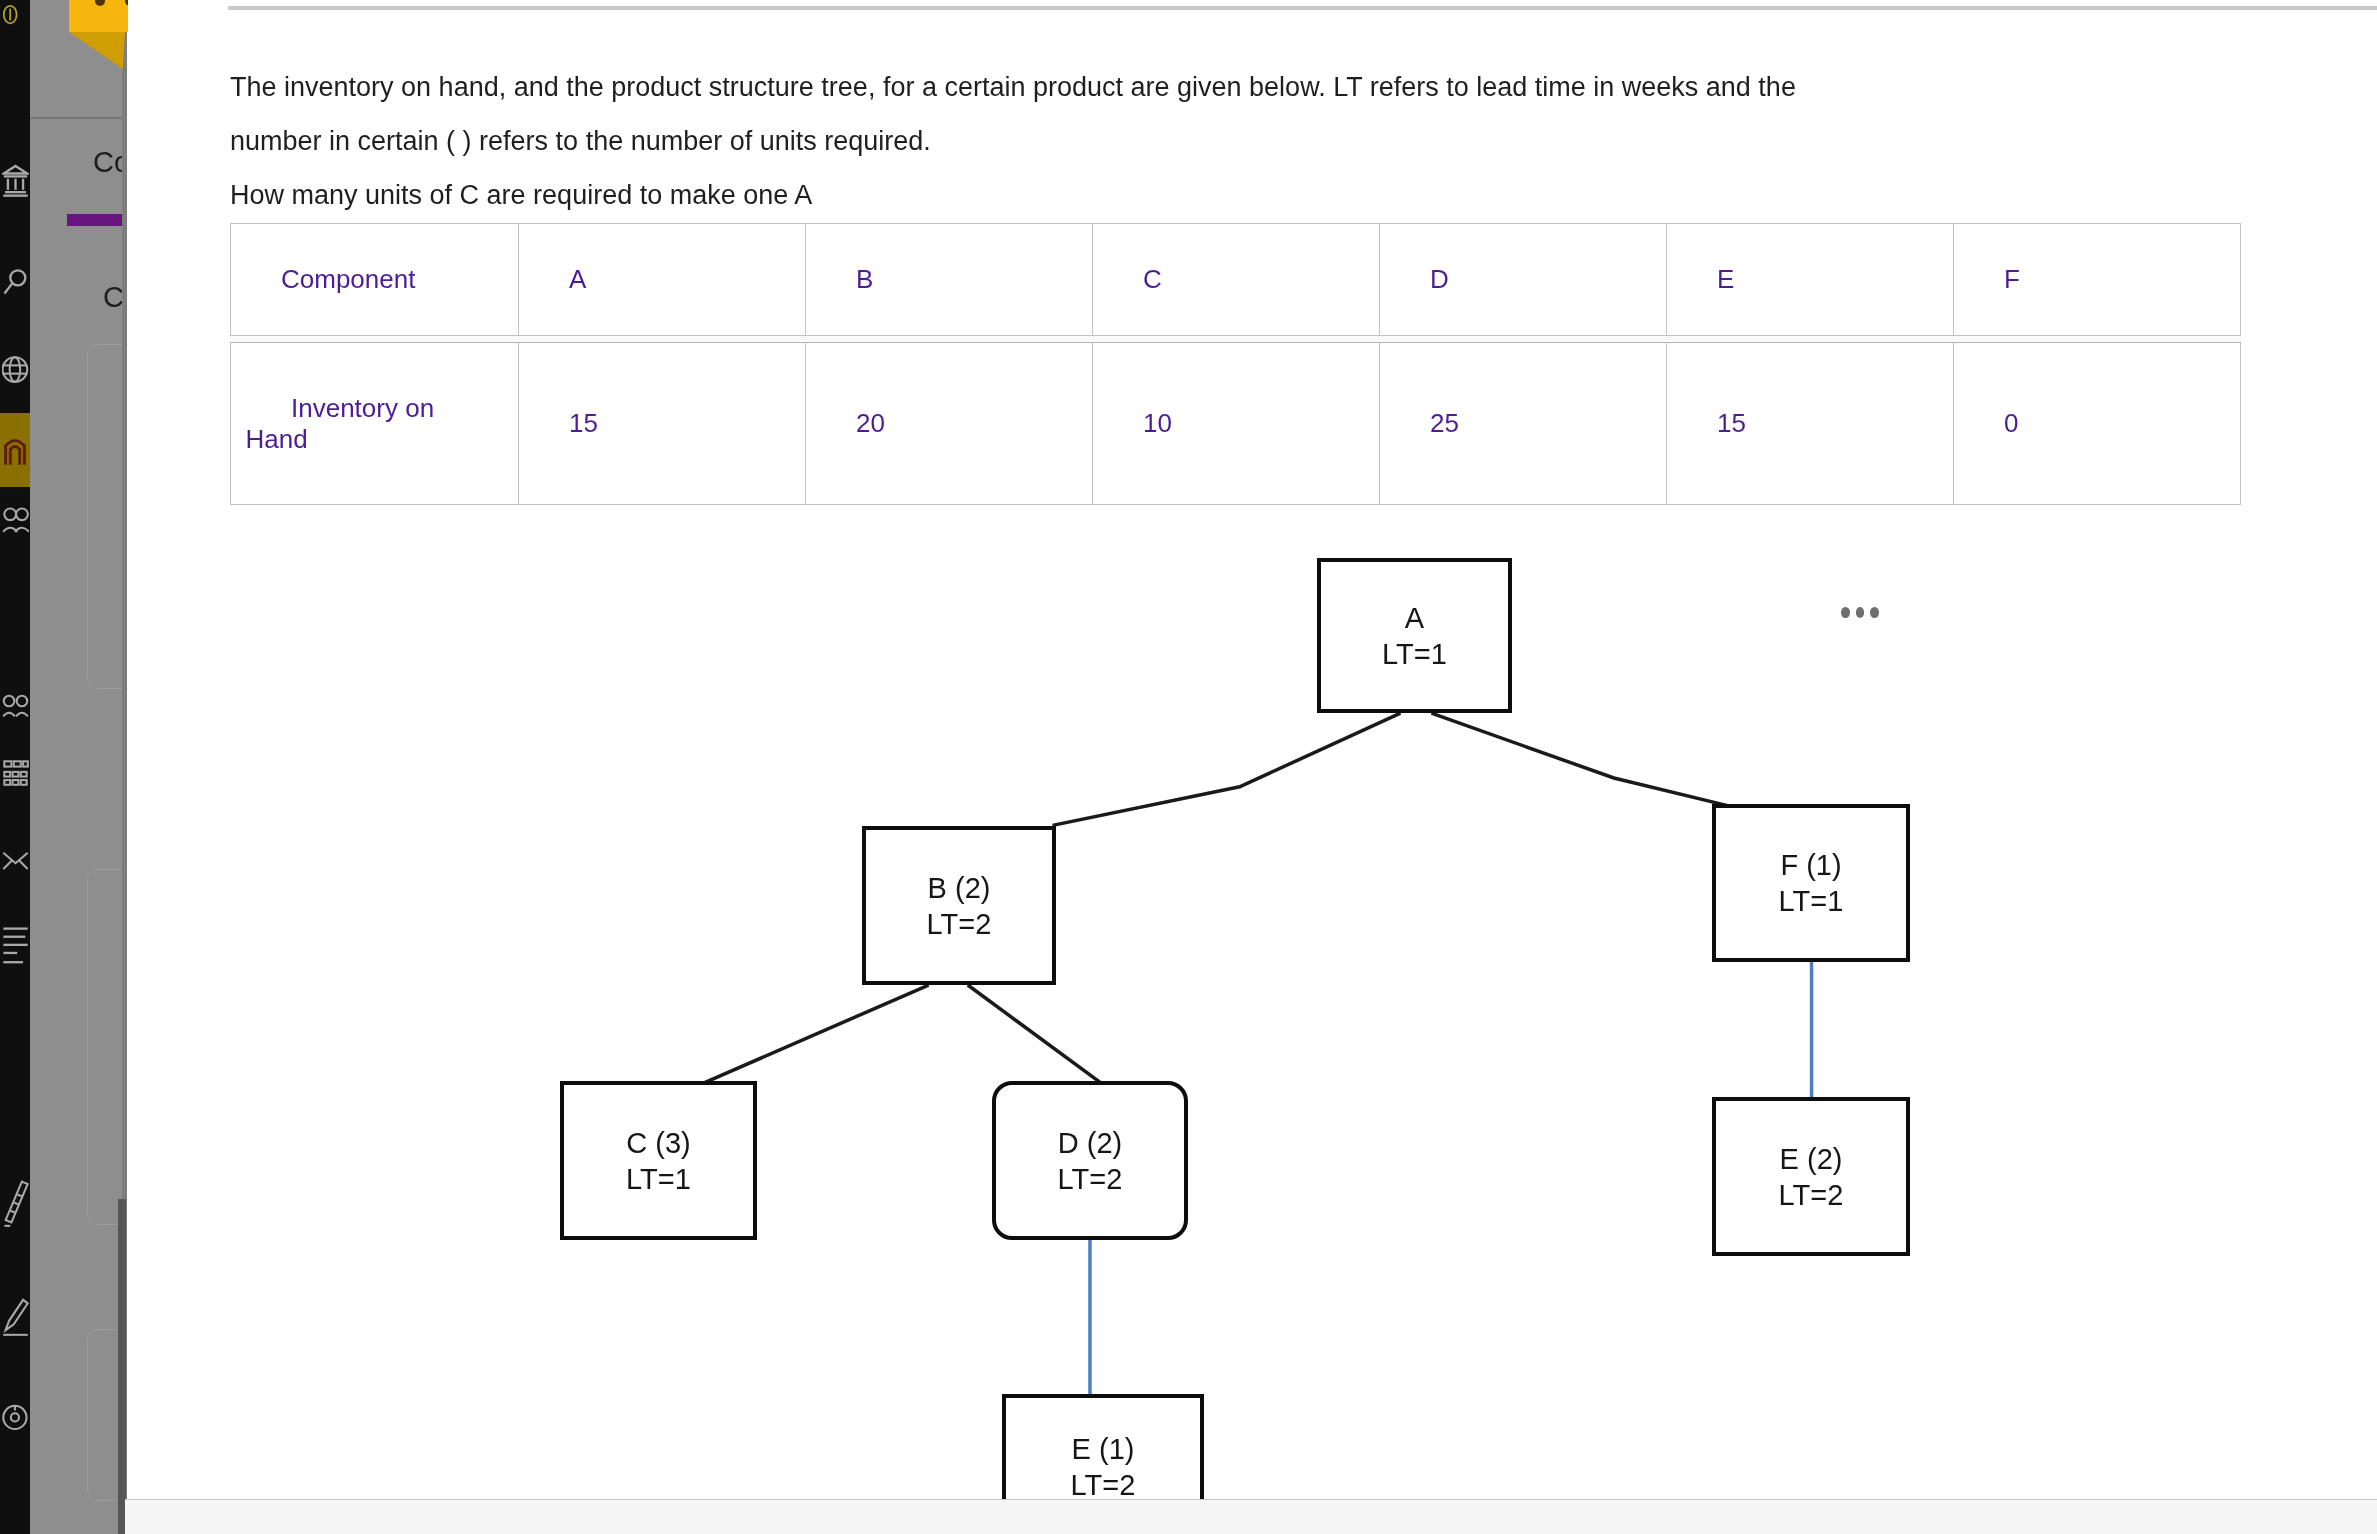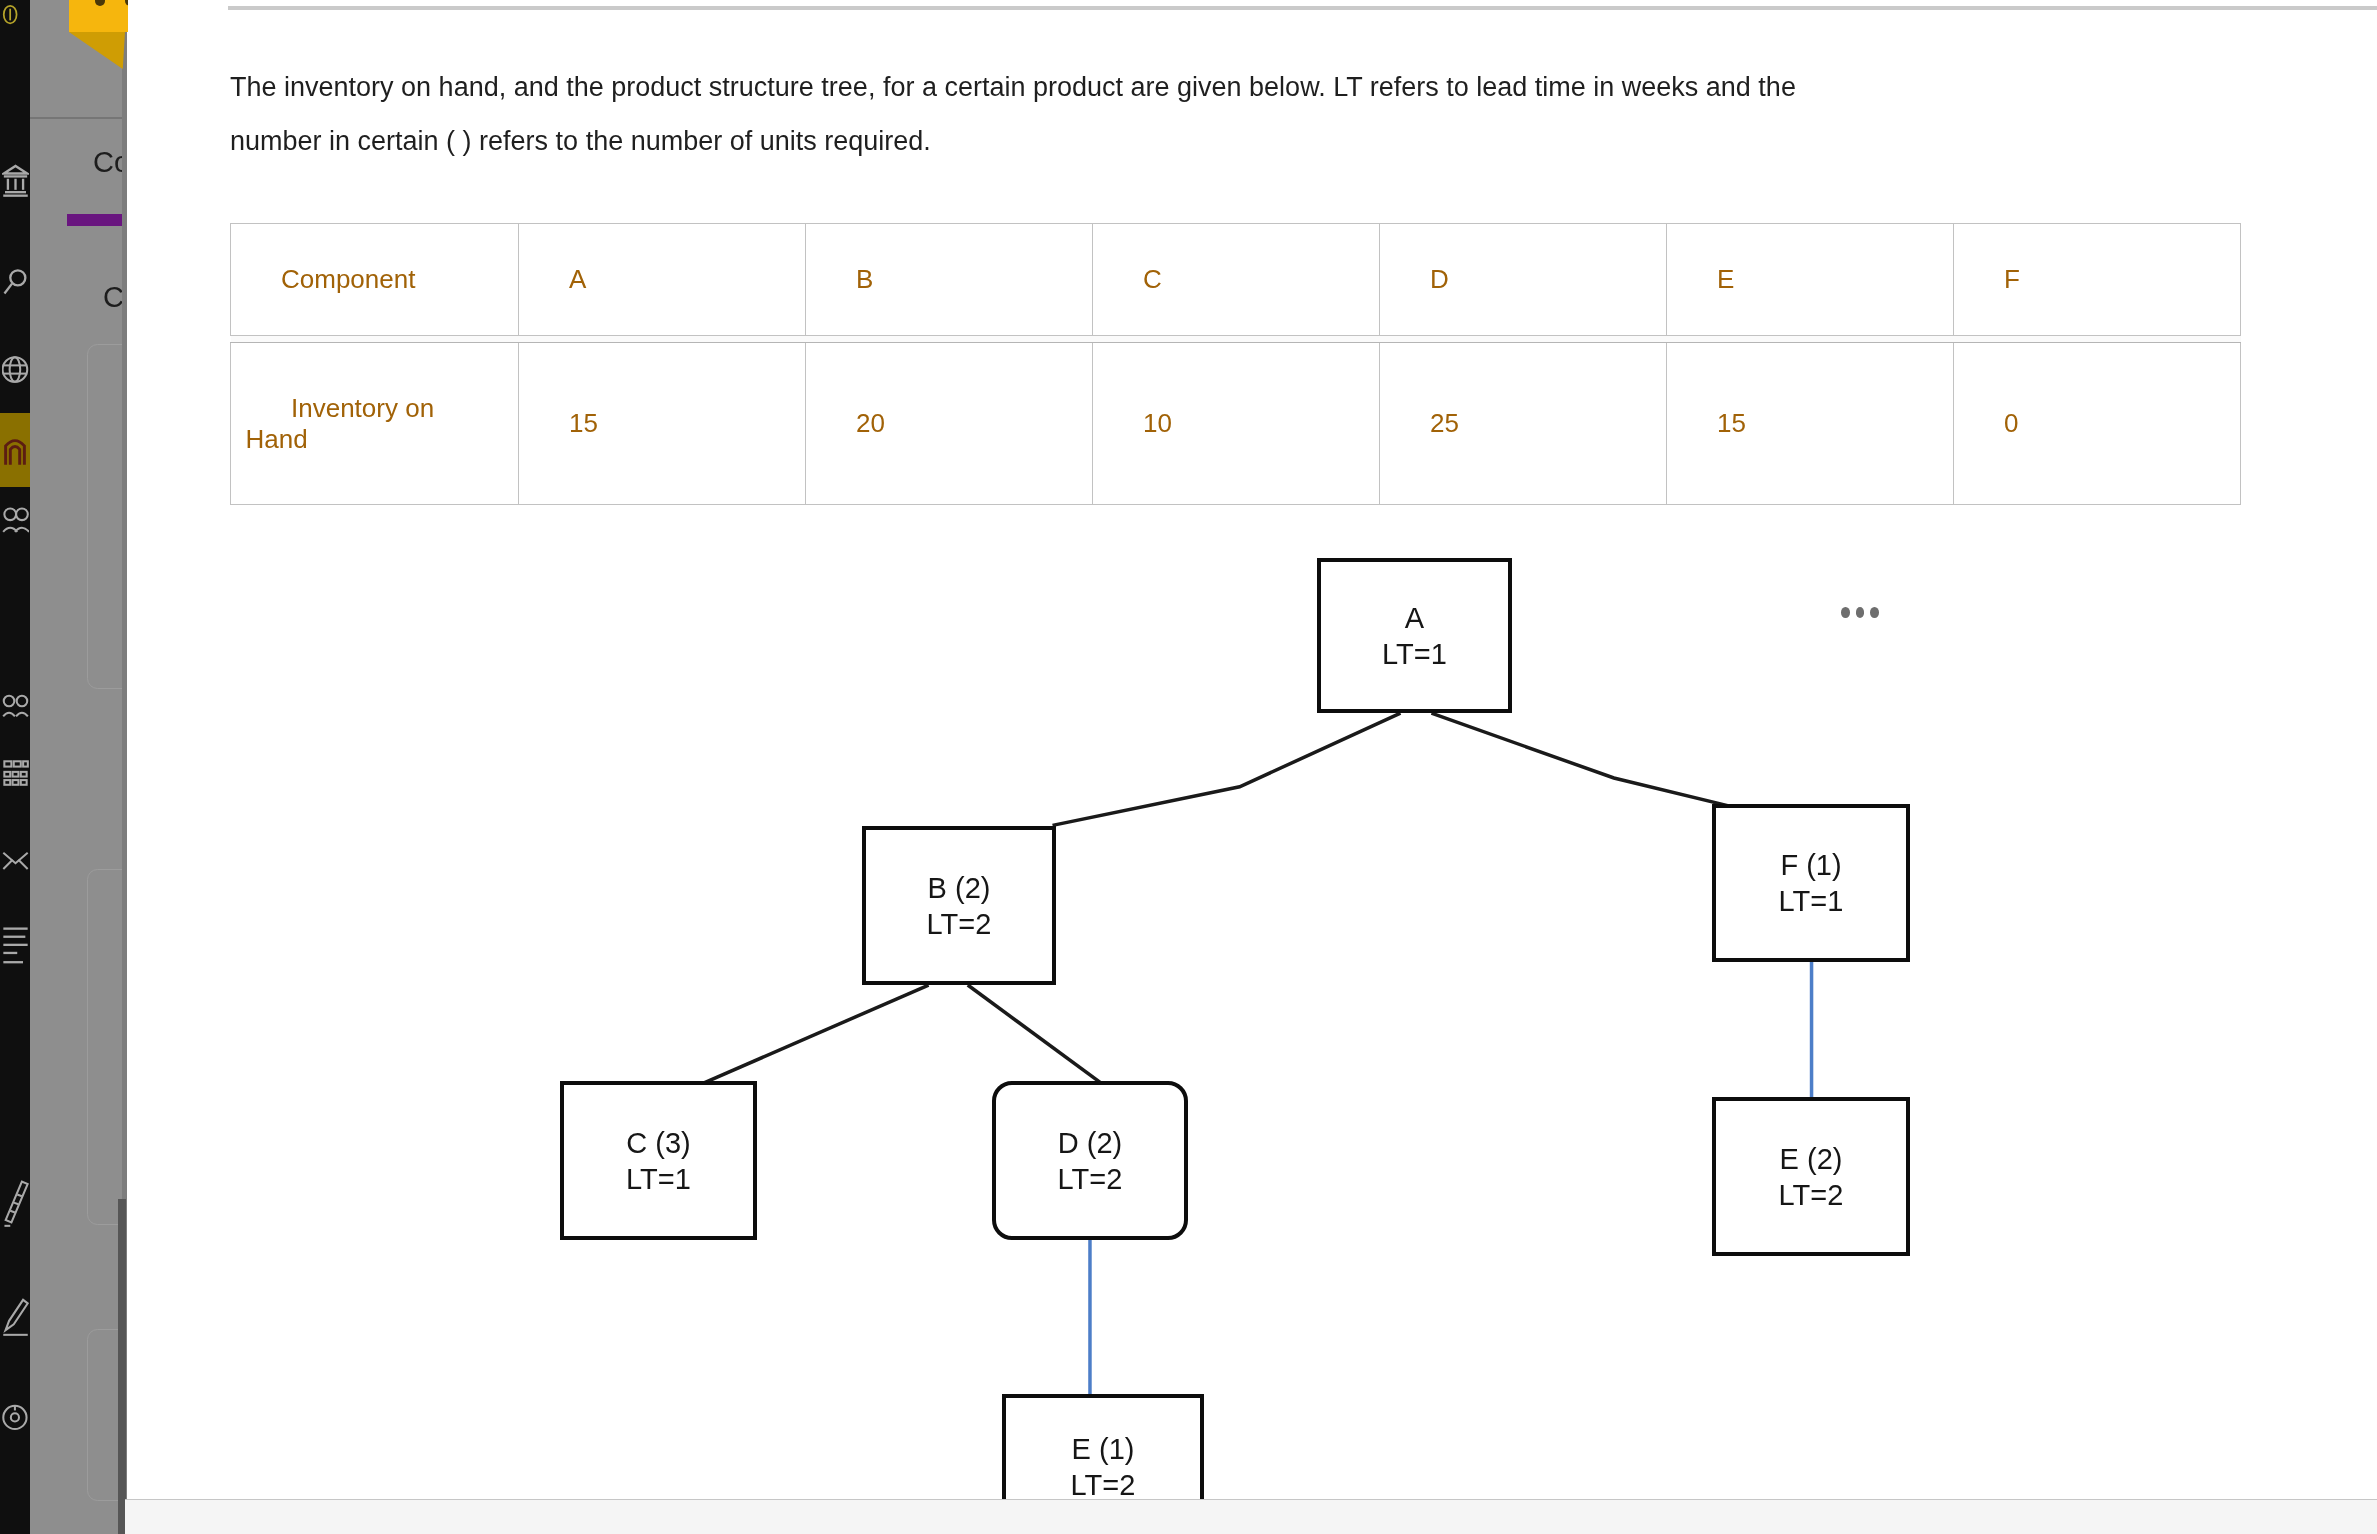--- a/index.html
+++ b/index.html
@@ -29,21 +29,21 @@
                clip-path:polygon(0 0,100% 0,96% 100%);}
   .ribbon-dot{position:absolute;top:0;width:10px;height:5.8px;border-radius:0 0 5.3px 5.3px;background:#4a3708;}
 
   
   .content{position:absolute;left:128px;top:0;width:2376px;height:1535px;background:#ffffff;}
   .top-rule{position:absolute;left:100px;top:5.8px;width:2150px;height:4.1px;background:#cacaca;}
   .question{position:absolute;left:102px;top:60px;font-size:27px;line-height:54px;color:#1f1f1f;}
 
   
   .tbl-wrap{position:absolute;left:102px;top:223px;width:2008px;}
-  table.inv{border-collapse:collapse;table-layout:fixed;width:2008px;font-size:26px;color:#a16207;}
+  table.inv{border-collapse:collapse;table-layout:fixed;width:2008px;font-size:26px;color:#4c1d95;}
   table.inv td{border:1.2px solid #c2c2c2;padding:0 0 0 50px;vertical-align:middle;background:#ffffff;}
   table.inv tr.hdr td{height:111px;}
   table.inv tr.gap td{border-left:none;border-right:none;border-top:1.2px solid #cfcfcf;border-bottom:1.2px solid #b5b5b5;height:6.4px;background:#fafafa;padding:0;}
   table.inv tr.dat td{height:161px;}
   td.rowlabel{padding-left:0 !important;}
   .rl1{padding-left:60px;}
   .rl2{padding-left:14.6px;}
 
   
   .tree-svg{position:absolute;left:0;top:0;width:2377px;height:1535px;pointer-events:none;}
@@ -183,20 +183,21 @@
   <div class="ribbon-fold"></div>
   <div class="ribbon-dot" style="left:95px"></div>
   <div class="ribbon-dot" style="left:125px"></div>
 
   <div class="content">
     <div class="top-rule"></div>
 
     <div class="question">
       <div>The inventory on hand, and the product structure tree, for a certain product are given below. LT refers to lead time in weeks and the</div>
       <div>number in certain ( ) refers to the number of units required.</div>
+      <div>How many units of C are required to make one A</div>
     </div>
 
     <div class="tbl-wrap">
       <table class="inv">
         <colgroup>
             <col style="width:288px">
             <col style="width:287px">
             <col style="width:287px">
             <col style="width:287px">
             <col style="width:287px">

